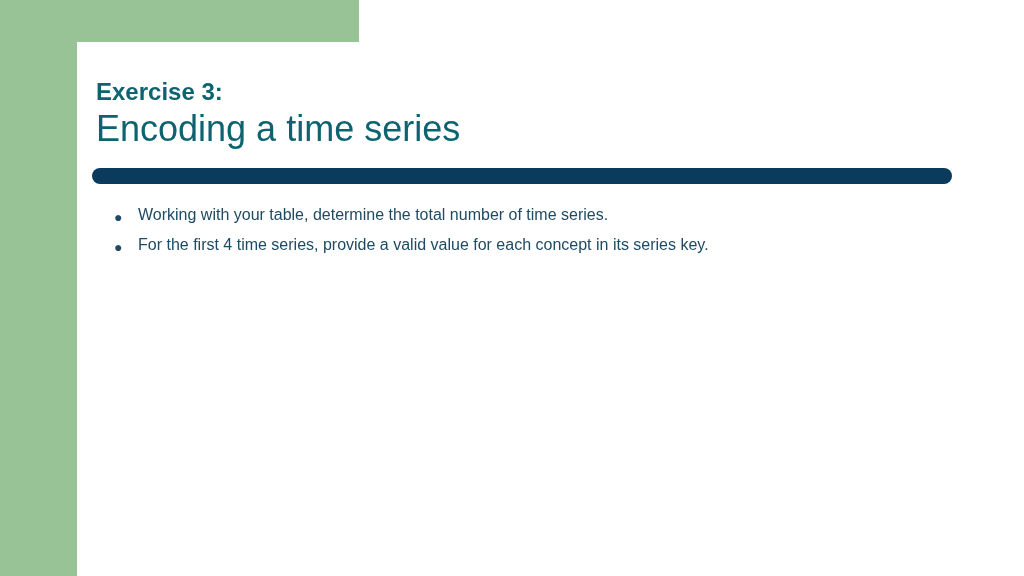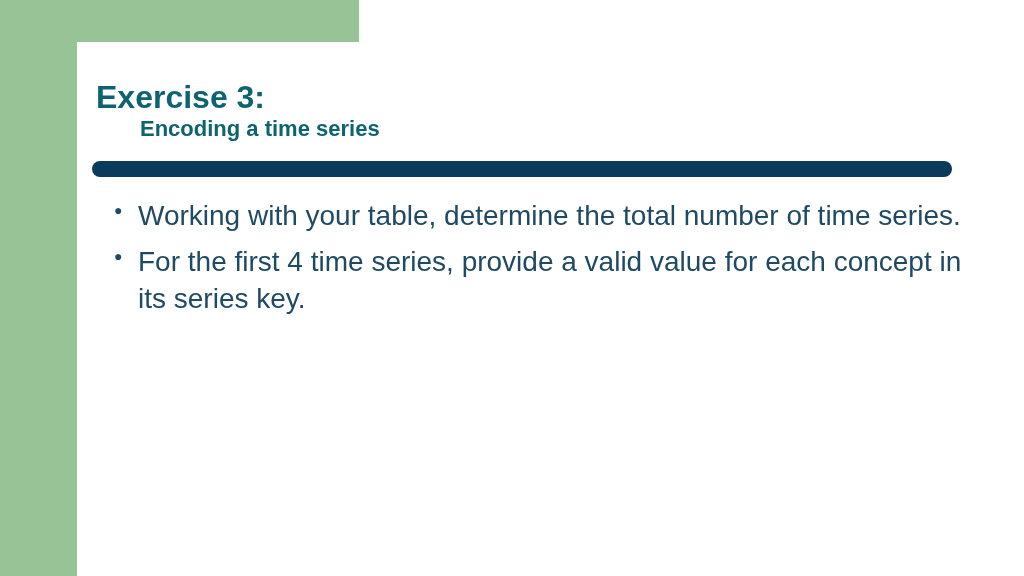--- a/index.html
+++ b/index.html
@@ -32,47 +32,46 @@
       background: #98c396;
     }
     .content {
       position: absolute;
       left: 96px;
       top: 78px;
       width: 880px;
     }
     .title-line1 {
       color: #0d6470;
-      font-size: 32px;
+      font-size: 24px;
       font-weight: bold;
       line-height: 1.2;
     }
     .title-line2 {
       color: #0d6470;
-      font-size: 22px;
-      font-weight: bold;
+      font-size: 36px;
+      font-weight: normal;
       line-height: 1.2;
       margin-bottom: 18px;
-      margin-left: 44px;
     }
     .separator {
       height: 16px;
       width: 860px;
       background: #0a3a5c;
       border-radius: 8px;
       margin-bottom: 20px;
       margin-left: -4px;
     }
     .bullet-list {
       list-style: none;
       padding-left: 18px;
     }
     .bullet-item {
       color: #1e4a63;
-      font-size: 28px;
+      font-size: 16px;
       line-height: 1.35;
       margin-bottom: 8px;
       position: relative;
       padding-left: 24px;
     }
     .bullet-item::before {
       content: "●";
       position: absolute;
       left: 0;
       top: 4px;

